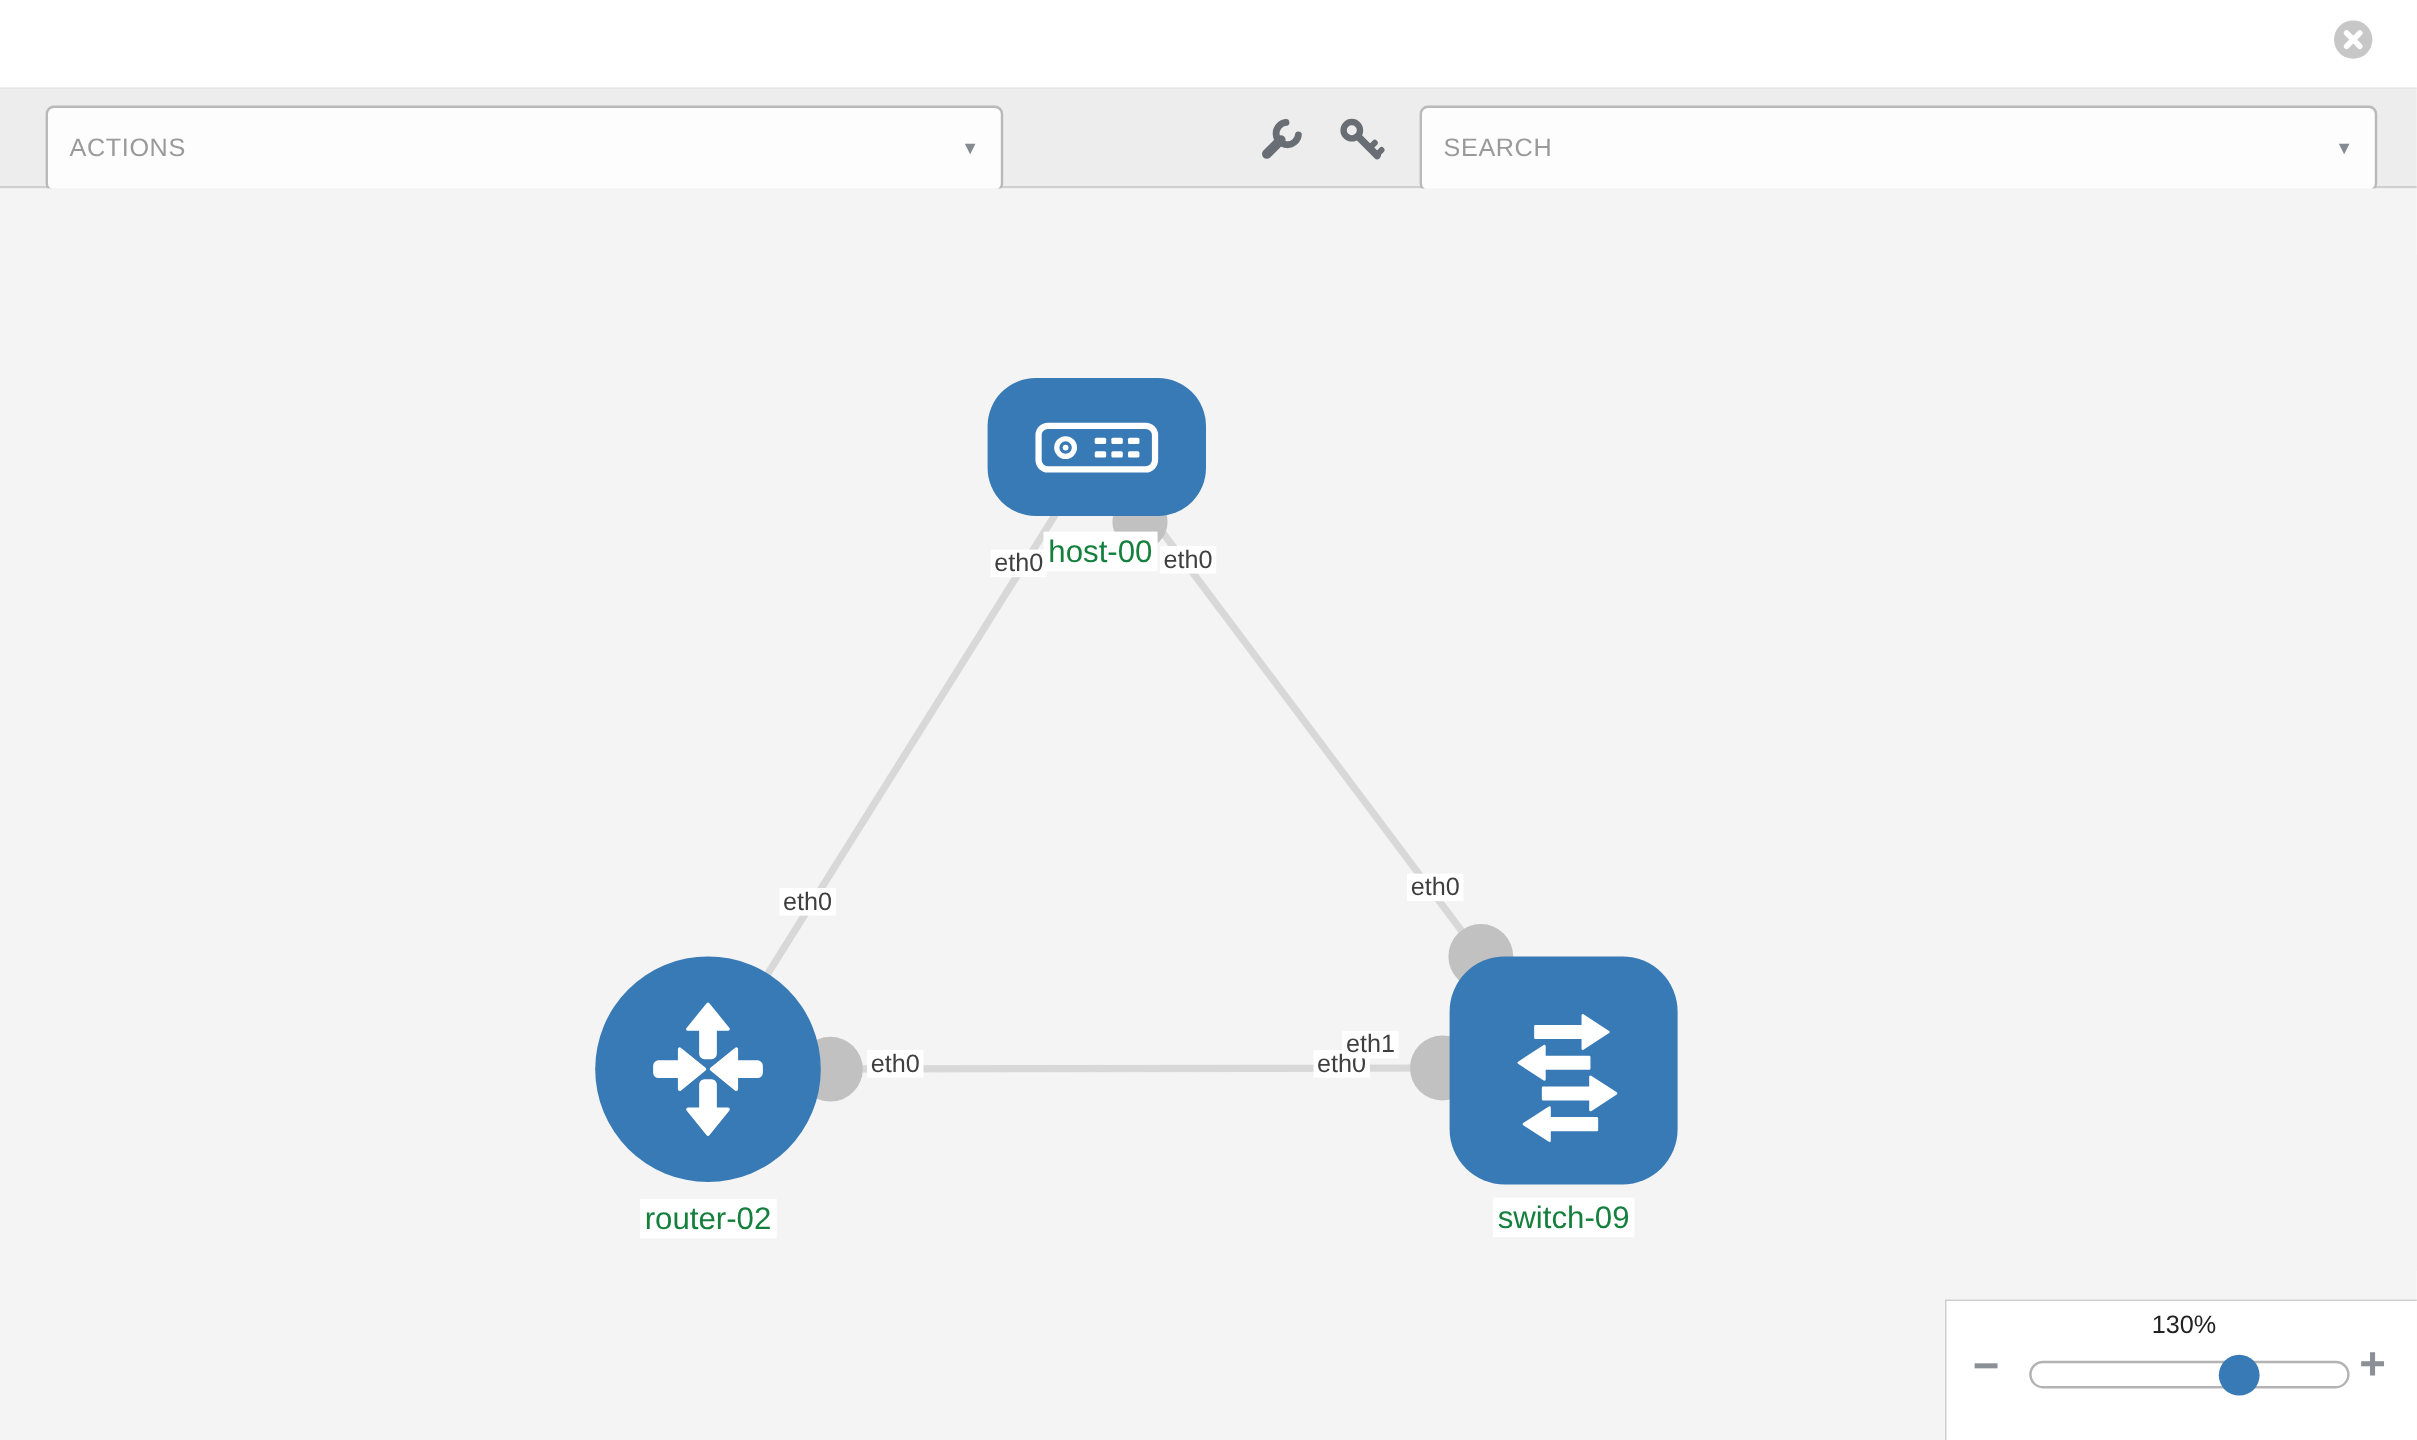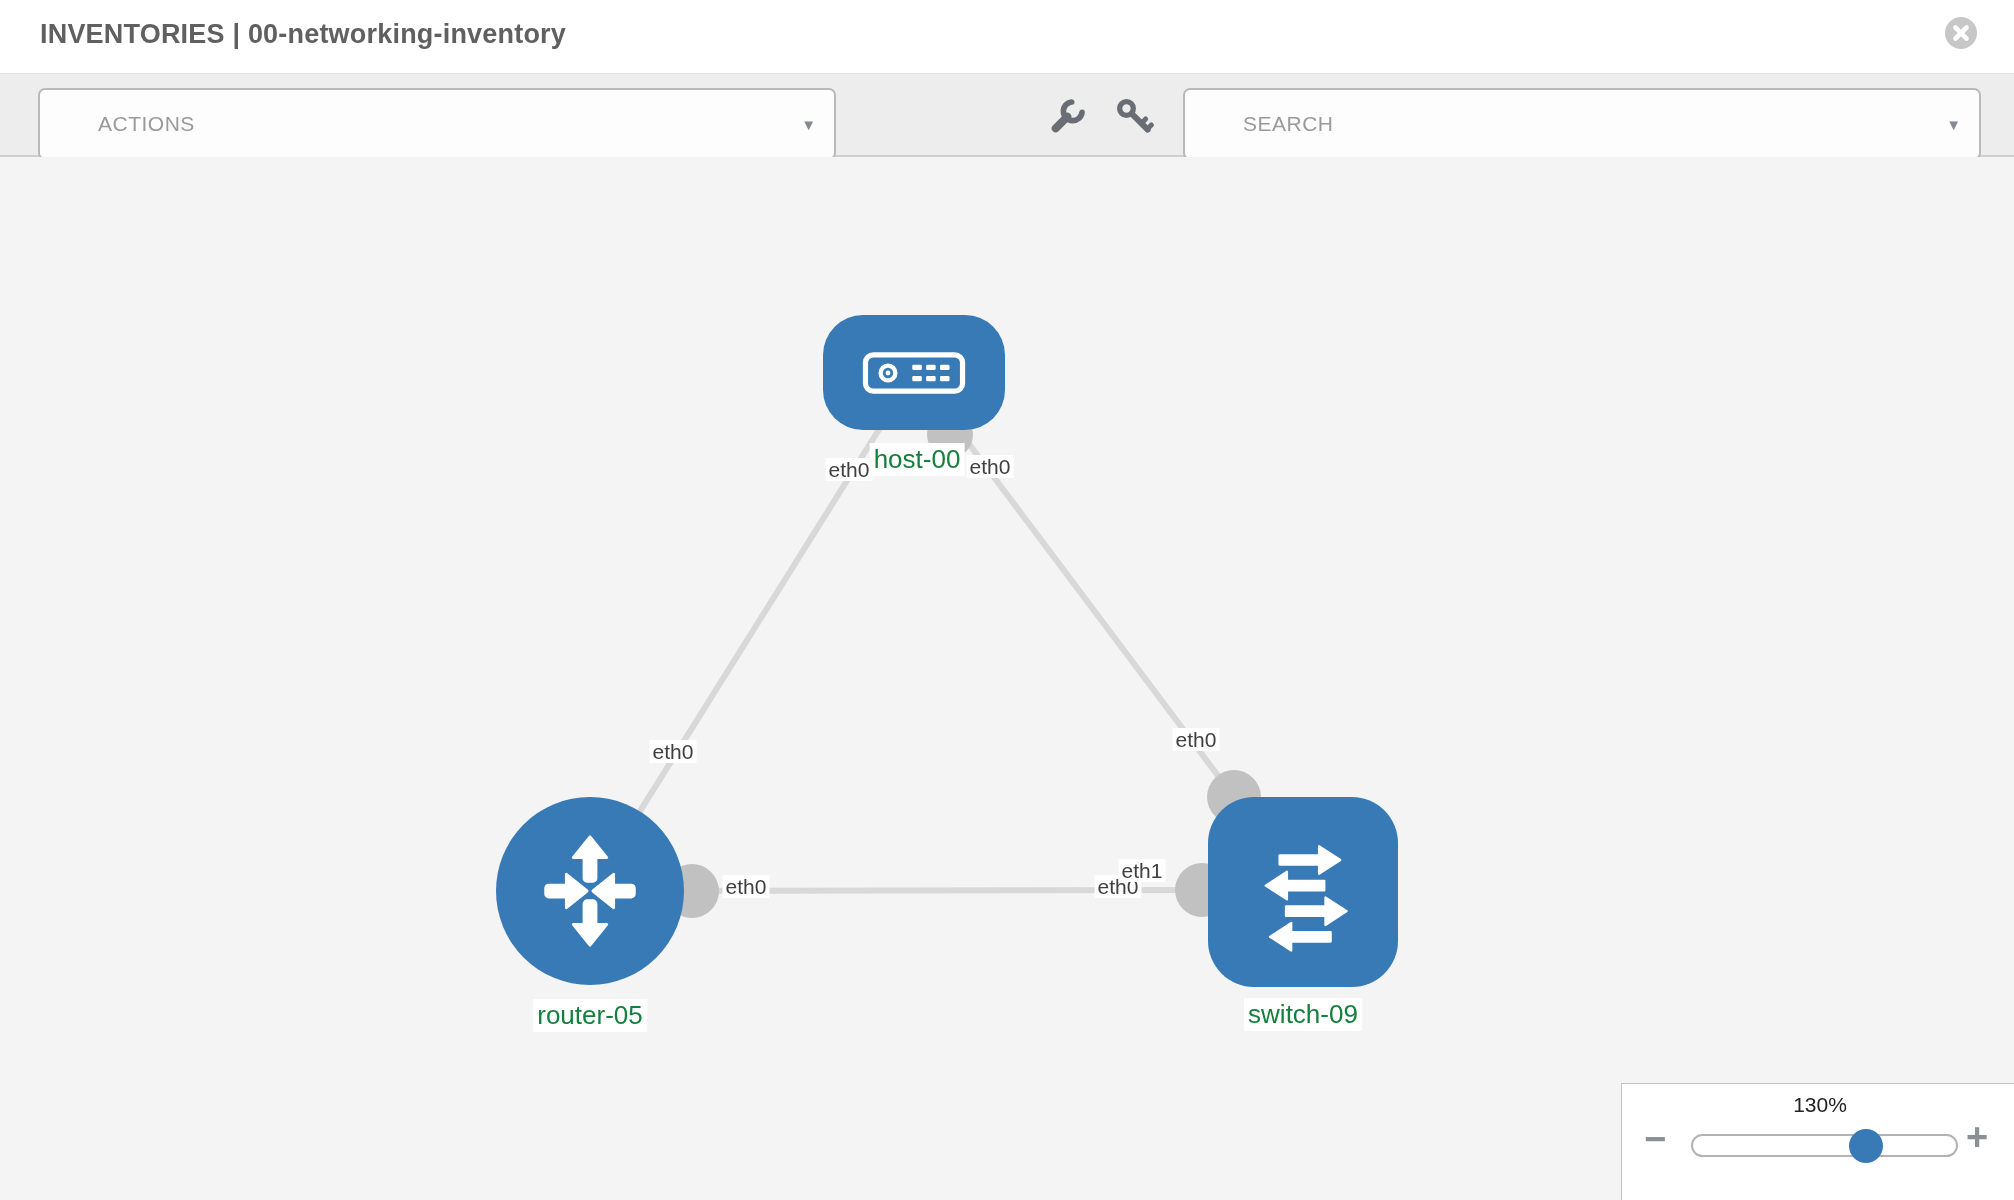--- a/index.html
+++ b/index.html
@@ -7,21 +7,21 @@
   body { font-family: "Liberation Sans", "DejaVu Sans", sans-serif; background: #ffffff; }
   .app { position: relative; width: 2014px; height: 1200px; }
 
   
   .header { position: absolute; left: 0; top: 0; width: 2014px; height: 73px; background: #ffffff; }
   .page-title { position: absolute; left: 40px; top: 19px; font-size: 27px; font-weight: 700; color: #606060; letter-spacing: 0.2px; }
   .close-btn { position: absolute; left: 1944px; top: 16px; width: 34px; height: 34px; border: none; background: transparent; cursor: pointer; padding: 0; }
 
   
   .toolbar { position: absolute; left: 0; top: 73px; width: 2014px; height: 84px; background: #ededed; border-bottom: 2px solid #cfcfcf; border-top: 1px solid #e2e2e2; }
-  .dropdown { position: absolute; top: 14px; height: 72px; background: #fdfdfd; border: 2px solid #b9b9b9; border-radius: 7px; display: flex; align-items: center; cursor: pointer; padding-left: 40px; }
+  .dropdown { position: absolute; top: 14px; height: 72px; background: #fdfdfd; border: 2px solid #b9b9b9; border-radius: 7px; display: flex; align-items: center; cursor: pointer; }
   .dropdown-actions { left: 38px; width: 798px; }
   .dropdown-search { left: 1183px; width: 798px; }
   .dropdown .dd-label { font-size: 21px; color: #9a9a9a; padding-left: 18px; letter-spacing: 0.5px; }
   .dropdown .caret { position: absolute; right: 18px; top: 50%; transform: translateY(-50%); font-size: 15px; color: #868b93; }
   .tool-icon-btn { position: absolute; top: 22px; width: 40px; height: 40px; border: none; background: transparent; cursor: pointer; padding: 0; }
   .tool-icon-wrench { left: 1048px; }
   .tool-icon-key { left: 1114px; }
 
   
   .canvas { position: absolute; left: 0; top: 157px; width: 2014px; height: 1043px; background: #f4f4f4; }
@@ -54,21 +54,20 @@
   .zoom-plus  { left: 344px; top: 38px; }
   .zoom-track { position: absolute; left: 69px; top: 50px; width: 267px; height: 23px; background: #ffffff; border: 2px solid #b3b3b3; border-radius: 12px; cursor: pointer; }
   .zoom-handle { position: absolute; left: 156px; top: -7px; width: 34px; height: 34px; border-radius: 50%; background: #387ab5; cursor: grab; }
 </style>
 </head>
 <body>
 
 <div class="app">
 
   <div class="header">
-    <div class="page-title">INVENTORIES | 00-networking-inventory</div>
     <button class="close-btn">
       <svg width="34" height="34" viewBox="0 0 34 34">
         <circle cx="17" cy="17" r="16" fill="#c7c7c7"></circle>
         <line x1="11.5" y1="11.5" x2="22.5" y2="22.5" stroke="#ffffff" stroke-width="4.6" stroke-linecap="round"></line>
         <line x1="22.5" y1="11.5" x2="11.5" y2="22.5" stroke="#ffffff" stroke-width="4.6" stroke-linecap="round"></line>
       </svg>
     </button>
   </div>
 
   <div class="toolbar">
@@ -145,21 +144,21 @@
           <polygon points="25,54 45,41 45,67"></polygon>
           <rect x="44" y="73.5" width="40" height="9"></rect>
           <polygon points="101,78 81,65 81,91"></polygon>
           <rect x="48" y="97.5" width="38" height="9"></rect>
           <polygon points="29,102 49,89 49,115"></polygon>
         </g>
       </svg>
     </div>
 
     <div class="node-label label-host">host-00</div>
-    <div class="node-label label-router">router-05</div>
+    <div class="node-label label-router">router-02</div>
     <div class="node-label label-switch">switch-09</div>
 
     <div class="iface-label if-host-left">eth0</div>
     <div class="iface-label if-host-right">eth0</div>
     <div class="iface-label if-diag-router">eth0</div>
     <div class="iface-label if-diag-switch">eth0</div>
     <div class="iface-label if-router-right">eth0</div>
     <div class="iface-label if-pair-under">eth0</div>
     <div class="iface-label if-pair-over">eth1</div>
   </div>

